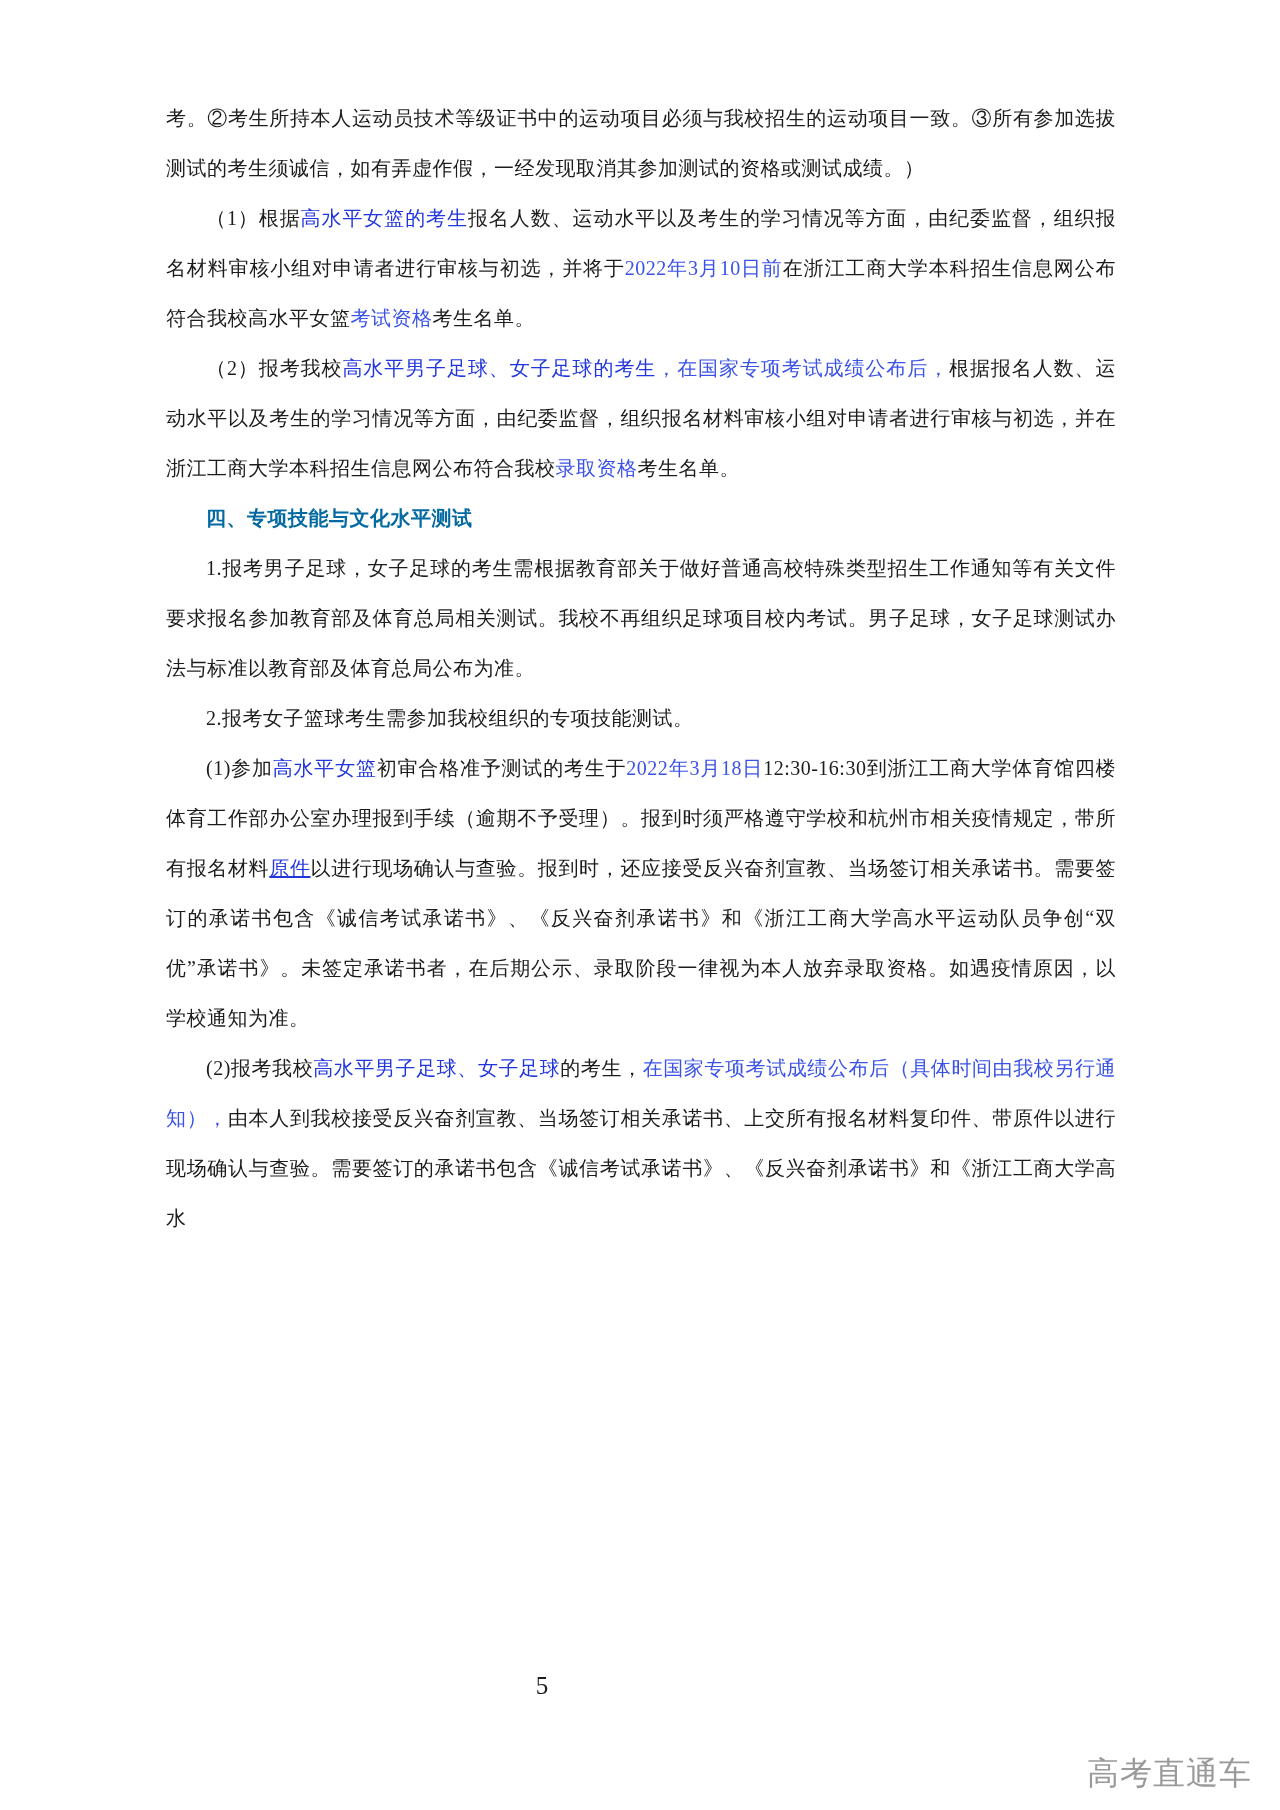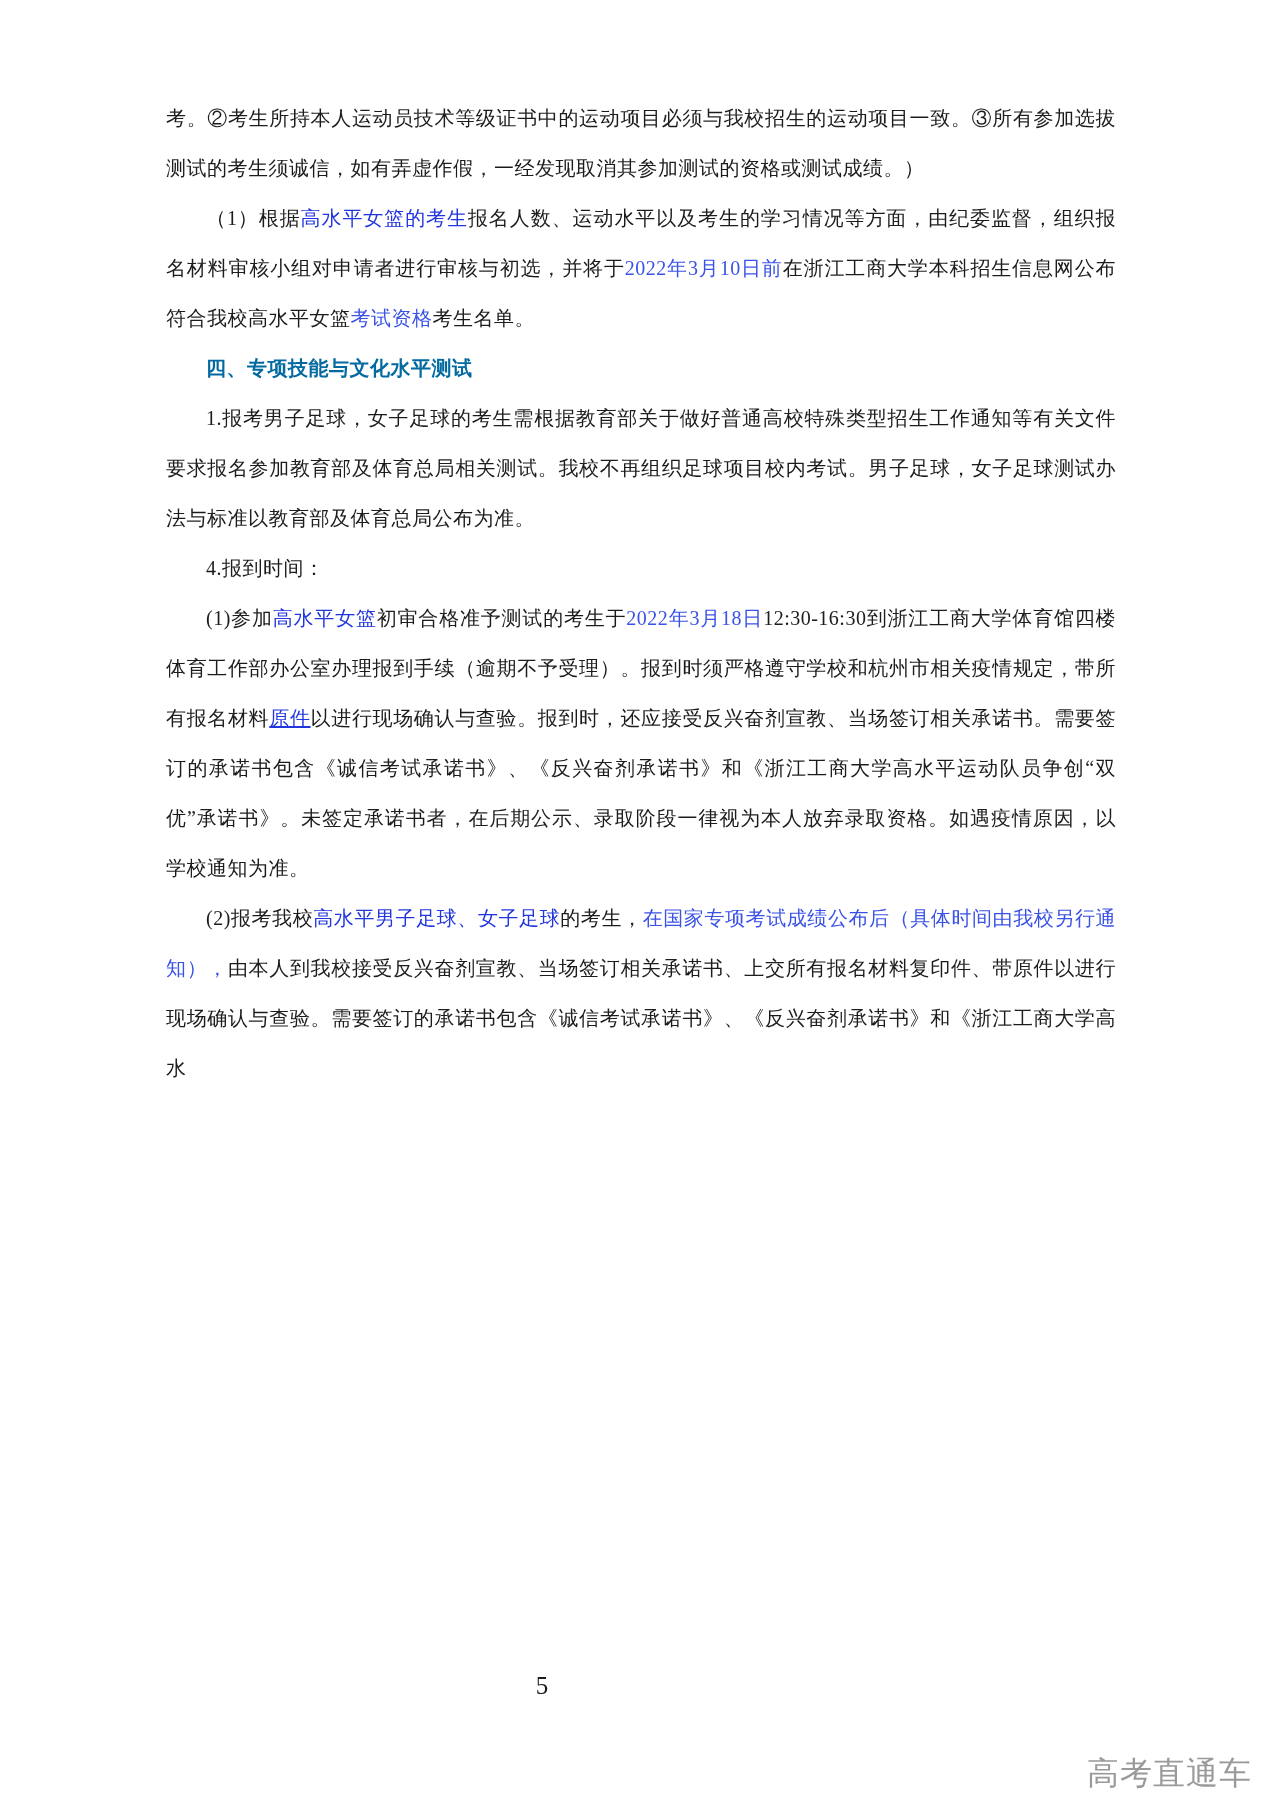--- a/index.html
+++ b/index.html
@@ -66,21 +66,22 @@
     font-family: "Liberation Sans", sans-serif;
   }
 </style>
 </head>
 <body>
 
 <div class="page">
   <main class="doc-body">
       <p class="para"><span class="seg-normal">考。②考生所持本人运动员技术等级证书中的运动项目必须与我校招生的运动项目一致。③所有参加选拔测试的考生须诚信，如有弄虚作假，一经发现取消其参加测试的资格或测试成绩。）</span></p>
       <p class="para indent"><span class="seg-normal">（1）根据</span><span class="seg-blue-bold">高水平女篮的考生</span><span class="seg-normal">报名人数、运动水平以及考生的学习情况等方面，由纪委监督，组织报名材料审核小组对申请者进行审核与初选，并将于</span><span class="seg-blue">2022年3月10日前</span><span class="seg-normal">在浙江工商大学本科招生信息网公布符合我校高水平女篮</span><span class="seg-blue">考试资格</span><span class="seg-normal">考生名单。</span></p>
+      <p class="para indent"><span class="seg-normal">（2）报考我校</span><span class="seg-blue-bold">高水平男子足球、女子足球的考生</span><span class="seg-blue">，</span><span class="seg-blue">在国家专项考试成绩公布后，</span><span class="seg-normal">根据报名人数、运动水平以及考生的学习情况等方面，由纪委监督，组织报名材料审核小组对申请者进行审核与初选，并在浙江工商大学本科招生信息网公布符合我校</span><span class="seg-blue">录取资格</span><span class="seg-normal">考生名单。</span></p>
       <p class="para indent"><span class="seg-heading">四、专项技能与文化水平测试</span></p>
       <p class="para indent"><span class="seg-normal">1.报考男子足球，女子足球的考生需根据教育部关于做好普通高校特殊类型招生工作通知等有关文件要求报名参加教育部及体育总局相关测试。我校不再组织足球项目校内考试。男子足球，女子足球测试办法与标准以教育部及体育总局公布为准。</span></p>
-      <p class="para indent"><span class="seg-normal">4.报到时间：</span></p>
+      <p class="para indent"><span class="seg-normal">2.报考女子篮球考生需参加我校组织的专项技能测试。</span></p>
       <p class="para indent"><span class="seg-normal">(1)参加</span><span class="seg-blue-bold">高水平女篮</span><span class="seg-normal">初审合格准予测试的考生于</span><span class="seg-blue">2022年3月18日</span><span class="seg-normal">12:30-16:30到浙江工商大学体育馆四楼体育工作部办公室办理报到手续（逾期不予受理）。报到时须严格遵守学校和杭州市相关疫情规定，带所有报名材料</span><span class="seg-blue-bold-underline">原件</span><span class="seg-normal">以进行现场确认与查验。报到时，还应接受反兴奋剂宣教、当场签订相关承诺书。需要签订的承诺书包含《诚信考试承诺书》、《反兴奋剂承诺书》和《浙江工商大学高水平运动队员争创“双优”承诺书》。未签定承诺书者，在后期公示、录取阶段一律视为本人放弃录取资格。如遇疫情原因，以学校通知为准。</span></p>
       <p class="para indent"><span class="seg-normal">(2)报考我校</span><span class="seg-blue-bold">高水平男子足球、女子足球</span><span class="seg-normal">的考生，</span><span class="seg-blue">在国家专项考试成绩公布后（具体时间由我校另行通知），</span><span class="seg-normal">由本人到我校接受反兴奋剂宣教、当场签订相关承诺书、上交所有报名材料复印件、带原件以进行现场确认与查验。需要签订的承诺书包含《诚信考试承诺书》、《反兴奋剂承诺书》和《浙江工商大学高水</span></p>
     </main>
   <div class="page-number">5</div>
   <div class="watermark">高考直通车</div>
 </div>
 
 </body></html>

